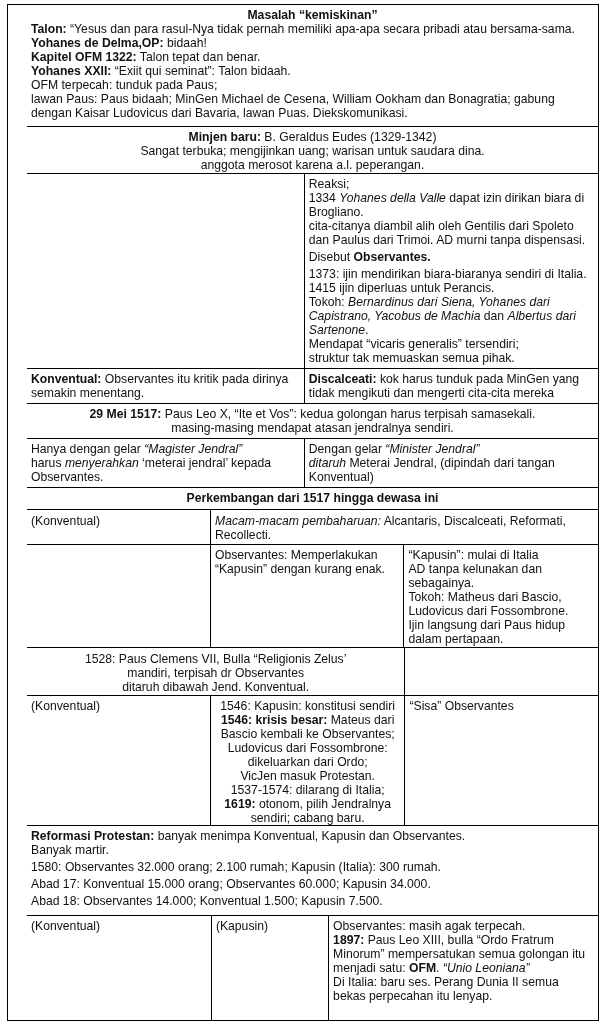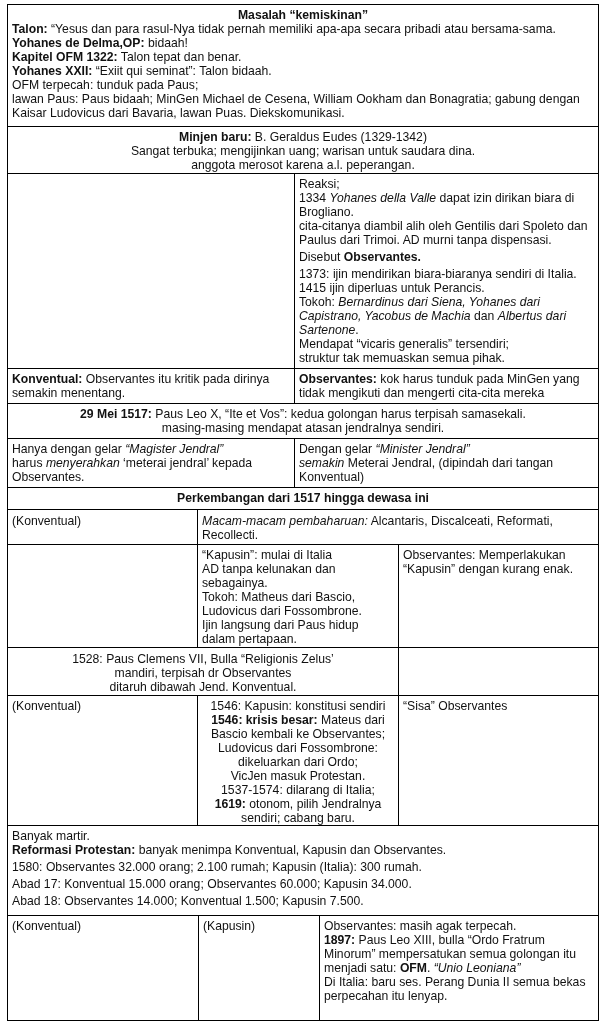--- a/index.html
+++ b/index.html
@@ -1,19 +1,19 @@
 <!DOCTYPE html>
 <html><head>
 <meta charset="utf-8">
 <style>
   html, body { margin:0; padding:0; background:#ffffff; }
   body { width:606px; height:1034px; position:relative; overflow:hidden;
          font-family:"Liberation Sans", sans-serif; font-size:12.2px; color:#111; line-height:14px; }
   .tbl { position:absolute; left:7px; top:4px; width:592px; border:1px solid #000; box-sizing:border-box; }
-  .row { position:relative; border-top:1px solid #000; box-sizing:border-box; display:flex; }
+  .row { position:relative; border-top:1px solid #000; box-sizing:border-box; display:flex;margin-left:19px; }
   .row:first-child { border-top:none; }
   .cell { box-sizing:border-box; padding:2px 4px; }
   .bl { border-left:1px solid #000; }
   .center { text-align:center; }
   b { font-weight:bold; }
   i { font-style:italic; }
   p { margin:0; }
   .gap { margin-top:3px; }
 </style>
 </head>
@@ -54,64 +54,64 @@
       <p>Mendapat “vicaris generalis” tersendiri;</p>
       <p>struktur tak memuaskan semua pihak.</p>
     </div>
   </div>
 
   <div class="row" style="height:35px;">
     <div class="cell" style="width:286px; padding-top:3px;">
       <p><b>Konventual:</b><span> Observantes itu kritik pada dirinya semakin menentang.</span></p>
     </div>
     <div class="cell bl" style="width:304px; padding-top:3px;">
-      <p><b>Observantes:</b><span> kok harus tunduk pada MinGen yang tidak mengikuti dan mengerti cita-cita mereka</span></p>
+      <p><b>Discalceati:</b><span> kok harus tunduk pada MinGen yang tidak mengikuti dan mengerti cita-cita mereka</span></p>
     </div>
   </div>
 
   <div class="row" style="height:35px;">
     <div class="cell center" style="width:100%; padding-top:3px;">
       <p><b>29 Mei 1517:</b><span> Paus Leo X, “Ite et Vos”: kedua golongan harus terpisah samasekali.</span></p>
       <p>masing-masing mendapat atasan jendralnya sendiri.</p>
     </div>
   </div>
 
   <div class="row" style="height:49px;">
     <div class="cell" style="width:286px; padding-top:3px;">
       <p><span>Hanya dengan gelar </span><i>“Magister Jendral”</i></p>
       <p><span>harus </span><i>menyerahkan</i><span> ‘meterai jendral’ kepada Observantes.</span></p>
     </div>
     <div class="cell bl" style="width:304px; padding-top:3px;">
       <p><span>Dengan gelar </span><i>“Minister Jendral”</i></p>
-      <p><i>semakin</i><span> Meterai Jendral, (dipindah dari tangan Konventual)</span></p>
+      <p><i>ditaruh</i><span> Meterai Jendral, (dipindah dari tangan Konventual)</span></p>
     </div>
   </div>
 
   <div class="row" style="height:22px;">
     <div class="cell center" style="width:100%; padding-top:3px;">
       <b>Perkembangan dari 1517 hingga dewasa ini</b>
     </div>
   </div>
 
   <div class="row" style="height:35px;">
     <div class="cell" style="width:189px; padding-top:4px;">(Konventual)</div>
     <div class="cell bl" style="width:401px; padding-top:4px;">
       <p><i>Macam-macam pembaharuan:</i><span> Alcantaris, Discalceati, Reformati, Recollecti.</span></p>
     </div>
   </div>
 
   <div class="row" style="height:103px;">
     <div class="cell" style="width:189px;"></div>
+    <div class="cell bl" style="width:200px; padding-top:3px;">Observantes: Memperlakukan “Kapusin” dengan kurang enak.</div>
     <div class="cell bl" style="width:201px; padding-top:3px;">
       <p>“Kapusin”: mulai di Italia</p>
       <p>AD tanpa kelunakan dan sebagainya.</p>
       <p>Tokoh: Matheus dari Bascio, Ludovicus dari  Fossombrone.</p>
       <p>Ijin langsung dari Paus hidup dalam pertapaan.</p>
     </div>
-    <div class="cell bl" style="width:200px; padding-top:3px;">Observantes: Memperlakukan “Kapusin” dengan kurang enak.</div>
   </div>
 
   <div class="row" style="height:48px;">
     <div class="cell center" style="width:390px; padding-top:4px;">
       <p>1528: Paus Clemens VII, Bulla “Religionis Zelus’</p>
       <p>mandiri, terpisah dr Observantes</p>
       <p>ditaruh dibawah Jend. Konventual.</p>
     </div>
     <div class="cell bl" style="width:200px;"></div>
   </div>
@@ -123,22 +123,22 @@
       <p><b>1546: krisis besar:</b><span> Mateus dari Bascio kembali ke Observantes; Ludovicus dari Fossombrone: dikeluarkan dari Ordo;</span></p>
       <p>VicJen masuk Protestan.</p>
       <p>1537-1574: dilarang di Italia;</p>
       <p><b>1619:</b><span> otonom, pilih Jendralnya sendiri; cabang baru.</span></p>
     </div>
     <div class="cell bl" style="width:200px; padding-top:3px;">“Sisa” Observantes</div>
   </div>
 
   <div class="row" style="height:90px;">
     <div class="cell" style="width:100%; padding-top:3px;">
+      <p><b>Reformasi Protestan:</b><span> banyak menimpa Konventual, Kapusin dan Observantes.</span></p>
       <p>Banyak martir.</p>
-      <p><b>Reformasi Protestan:</b><span> banyak menimpa Konventual, Kapusin dan Observantes.</span></p>
       <p class="gap">1580: Observantes 32.000 orang; 2.100 rumah; Kapusin (Italia): 300 rumah.</p>
       <p class="gap">Abad 17: Konventual 15.000 orang; Observantes 60.000; Kapusin 34.000.</p>
       <p class="gap">Abad 18: Observantes 14.000; Konventual 1.500; Kapusin 7.500.</p>
     </div>
   </div>
 
   <div class="row" style="height:105px;">
     <div class="cell" style="width:190px; padding-top:3px;">(Konventual)</div>
     <div class="cell bl" style="width:121px; padding-top:3px;">(Kapusin)</div>
     <div class="cell bl" style="width:279px; padding-top:3px;">

